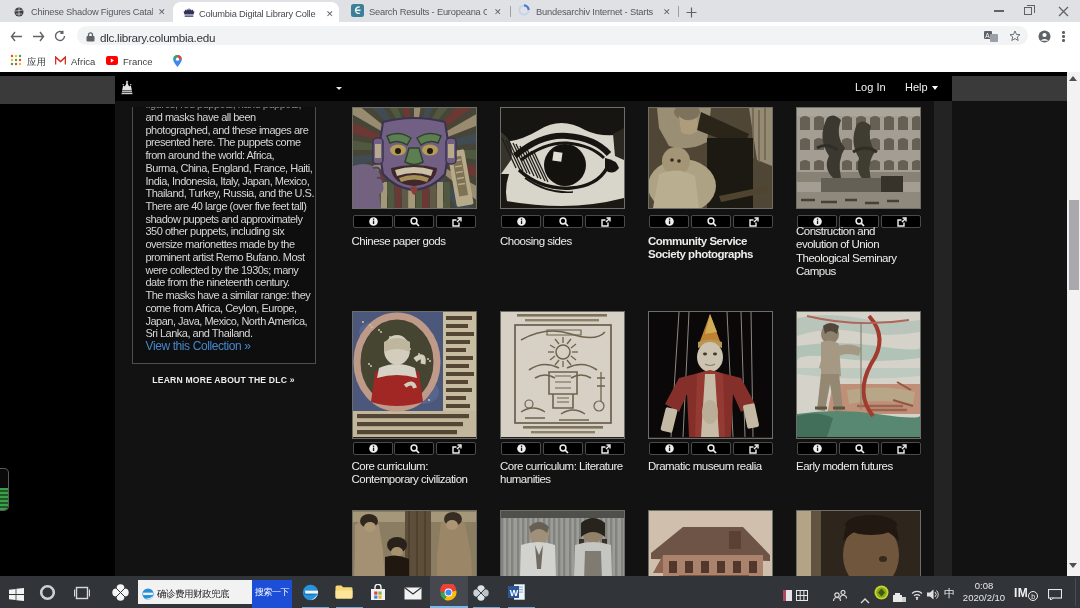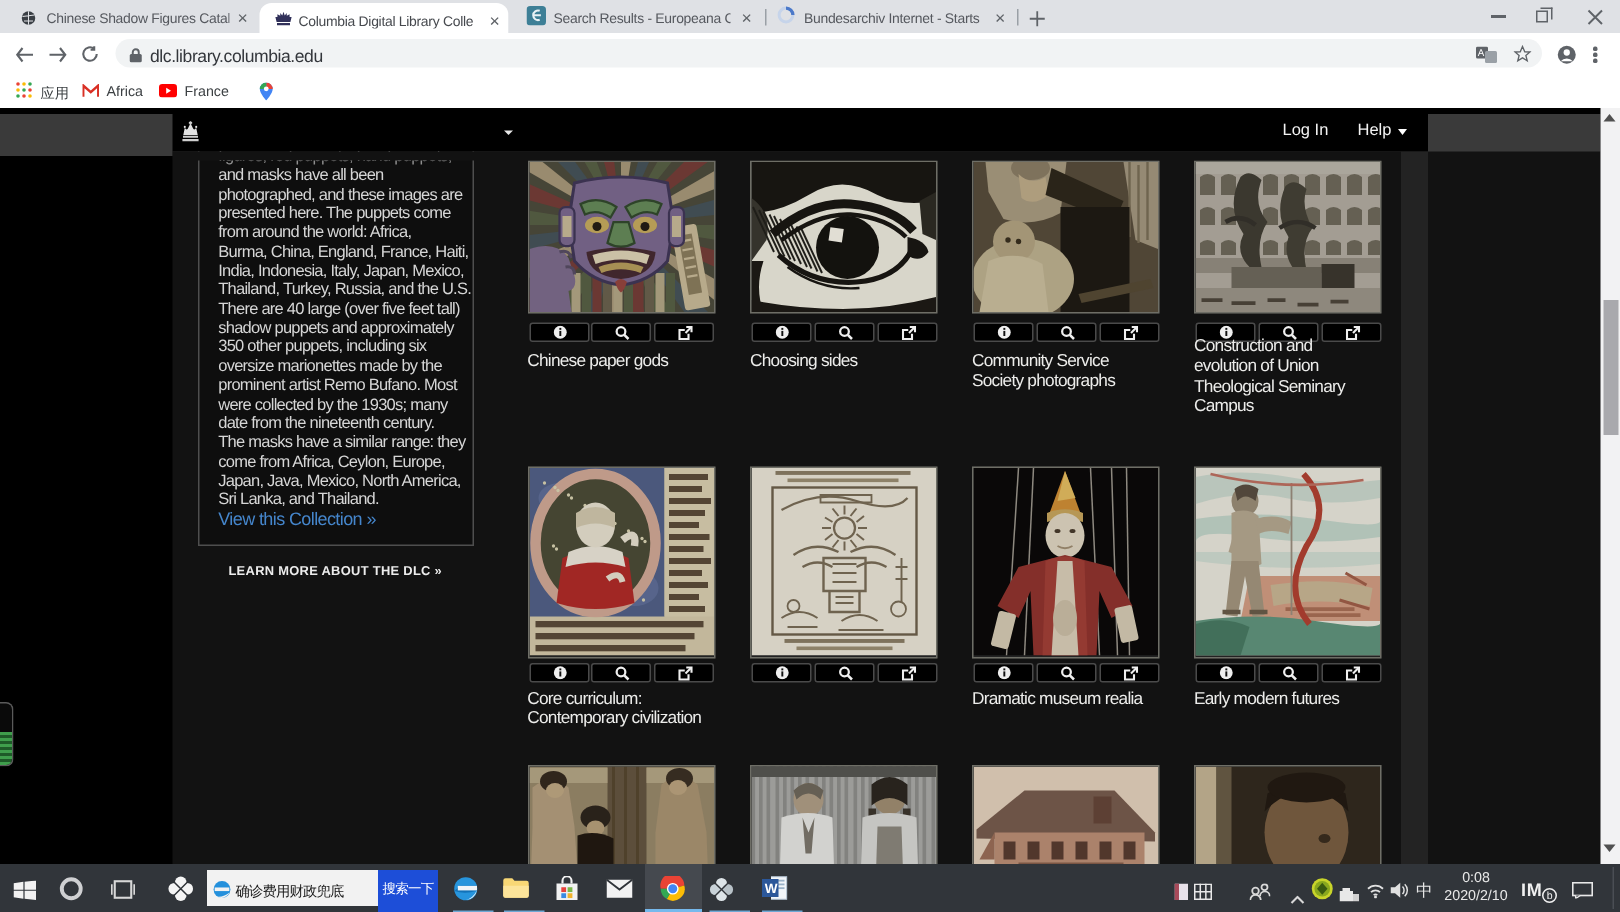--- a/index.html
+++ b/index.html
@@ -414,21 +414,21 @@
       </div>
 <div class="ibtn" style="left:765.8px;top:113.5px;">
         <svg width="10" height="10" viewBox="0 0 10 10" style="position:absolute;left:15px;top:1px;">
           <path d="M7 5.5 V9 H1 V3 H4.5" stroke="#efefef" stroke-width="1.4" fill="none"></path>
           <path d="M5.5 1 H9 V4.5" stroke="#efefef" stroke-width="1.4" fill="none"></path>
           <line x1="8.6" y1="1.4" x2="5" y2="5" stroke="#efefef" stroke-width="1.4"></line>
         </svg>
       </div>
 <div class="title" style="left:236.5px;top:133.5px;width:132px;">Chinese paper gods</div>
 <div class="title" style="left:385px;top:133.5px;width:132px;">Choosing sides</div>
-<div class="title" style="left:533px;top:133.5px;width:132px;">Community Service<br>Society photographs</div>
+<div class="title" style="left:533px;top:133.5px;width:132px;font-weight:bold;">Community Service<br>Society photographs</div>
 <div class="title" style="left:681px;top:124px;width:132px;">Construction and<br>evolution of Union<br>Theological Seminary<br>Campus</div>
 <div class="thumb" style="left:236.5px;top:210px;width:125px;height:127.5px;">
         <svg width="123" height="125" viewBox="0 0 123 125" preserveAspectRatio="none">
           <rect width="123" height="125" fill="#d3c5a0"></rect>
           <rect x="0" y="0" width="90" height="99" fill="#4d5f8e"></rect>
           <ellipse cx="20" cy="20" rx="14" ry="10" fill="#5a6c9e"></ellipse>
           <ellipse cx="70" cy="80" rx="16" ry="12" fill="#5a6c9e"></ellipse>
           <ellipse cx="44" cy="50" rx="40" ry="46" fill="#4a4a32" stroke="#d4a48e" stroke-width="7"></ellipse>
           <circle cx="10" cy="10" r="1.1" fill="#d8d0a8"></circle>
           <circle cx="39" cy="27" r="1.1" fill="#d8d0a8"></circle>
@@ -635,20 +635,21 @@
         </svg>
       </div>
 <div class="ibtn" style="left:765.8px;top:340.5px;">
         <svg width="10" height="10" viewBox="0 0 10 10" style="position:absolute;left:15px;top:1px;">
           <path d="M7 5.5 V9 H1 V3 H4.5" stroke="#efefef" stroke-width="1.4" fill="none"></path>
           <path d="M5.5 1 H9 V4.5" stroke="#efefef" stroke-width="1.4" fill="none"></path>
           <line x1="8.6" y1="1.4" x2="5" y2="5" stroke="#efefef" stroke-width="1.4"></line>
         </svg>
       </div>
 <div class="title" style="left:236.5px;top:359px;width:135px;">Core curriculum:<br>Contemporary civilization</div>
+<div class="title" style="left:385px;top:359px;width:135px;">Core curriculum: Literature<br>humanities</div>
 <div class="title" style="left:533px;top:359px;width:135px;">Dramatic museum realia</div>
 <div class="title" style="left:681px;top:359px;width:135px;">Early modern futures</div>
 <div class="thumb" style="left:236.5px;top:408.5px;width:125px;height:100px;">
         <svg width="123" height="100" viewBox="0 0 123 100" preserveAspectRatio="none">
           <rect width="123" height="100" fill="#998662"></rect>
           <rect x="52" y="0" width="26" height="100" fill="#66543a"></rect>
           <path d="M56 0 V100 M64 0 V100 M72 0 V100" stroke="#584628" stroke-width="2"></path>
           <path d="M0 6 H52 M78 6 H123" stroke="#b5a37c" stroke-width="10"></path>
           <path d="M2 14 Q14 4 26 14 L30 40 L34 100 L0 100 L2 40 Z" fill="#b49a74"></path>
           <ellipse cx="16" cy="10" rx="9" ry="7" fill="#35291c"></ellipse>

